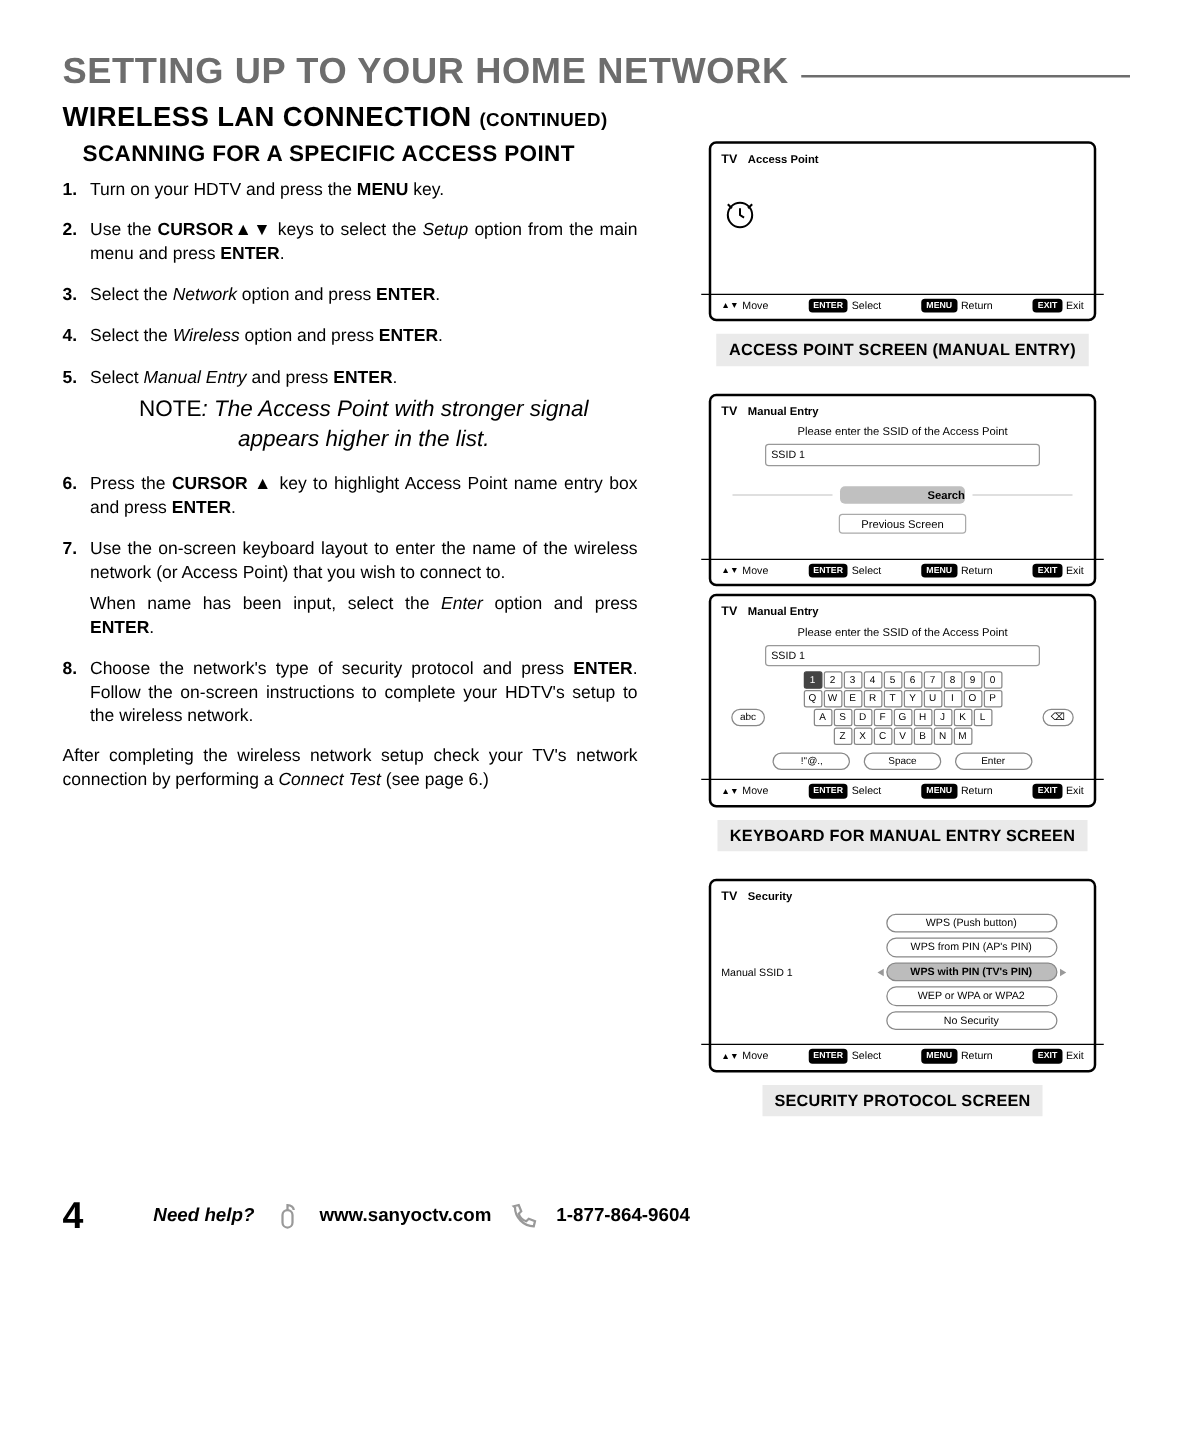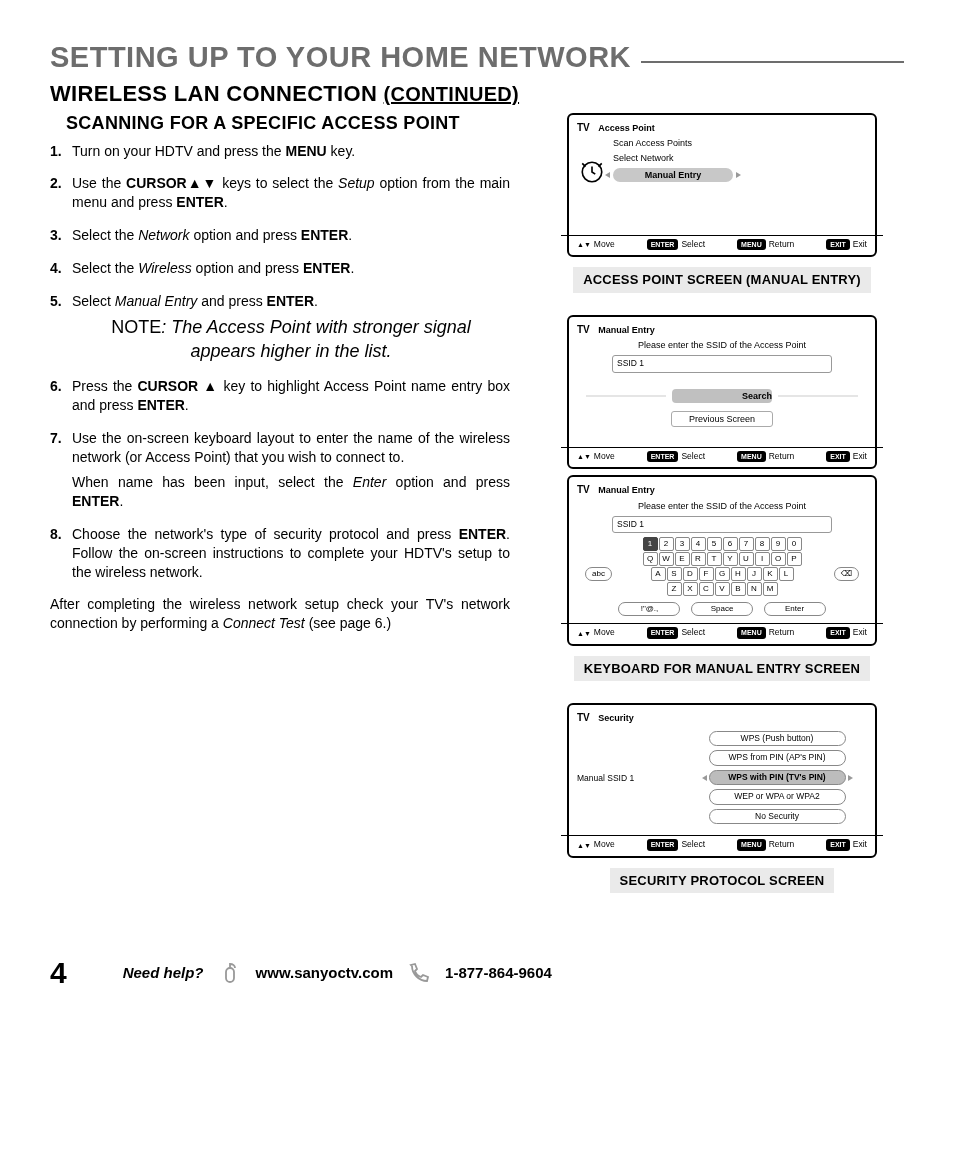--- a/index.html
+++ b/index.html
@@ -28,21 +28,21 @@
     height: 0;
     position: relative;
     top: -4px;
   }
   .h2 {
     font-size: 22px;
     font-weight: bold;
     margin: 2px 0 0 0;
     letter-spacing: 0.3px;
   }
-  .h2 .cont { font-size: 20px; text-decoration: underline; }
+  .h2 .cont { font-size: 15px; }
   .h3 {
     font-size: 18px;
     font-weight: bold;
     margin: 4px 0 8px 16px;
     letter-spacing: 0.3px;
     line-height: 1.15;
   }
   .cols {
     display: flex;
     gap: 30px;
@@ -367,25 +367,20 @@
 
     <div class="tv">
       <div class="tv-body">
         <span class="tv-label">TV</span>
         <span class="tv-title">Access Point</span>
         <svg class="wizard-icon" viewBox="0 0 24 24" fill="#000">
             <circle cx="12" cy="12" r="9" fill="none" stroke="#000" stroke-width="1.5"></circle>
             <path d="M12 7v5l3 2" stroke="#000" stroke-width="1.5" fill="none"></path>
             <path d="M3 4l3 3M21 4l-3 3" stroke="#000" stroke-width="1.5"></path>
           </svg>
-        <div class="menu-list">
-          <div>Scan Access Points</div>
-          <div>Select Network</div>
-          <div class="menu-sel">Manual Entry</div>
-        </div>
       </div>
       <div class="tv-divider"></div>
       <div class="tv-footer">
         <span class="grp">
             <span class="updown">▲▼</span> 
             <span>Move</span>
           </span>
         <span class="grp">
             <span class="pill">ENTER</span> 
             <span>Select</span>

